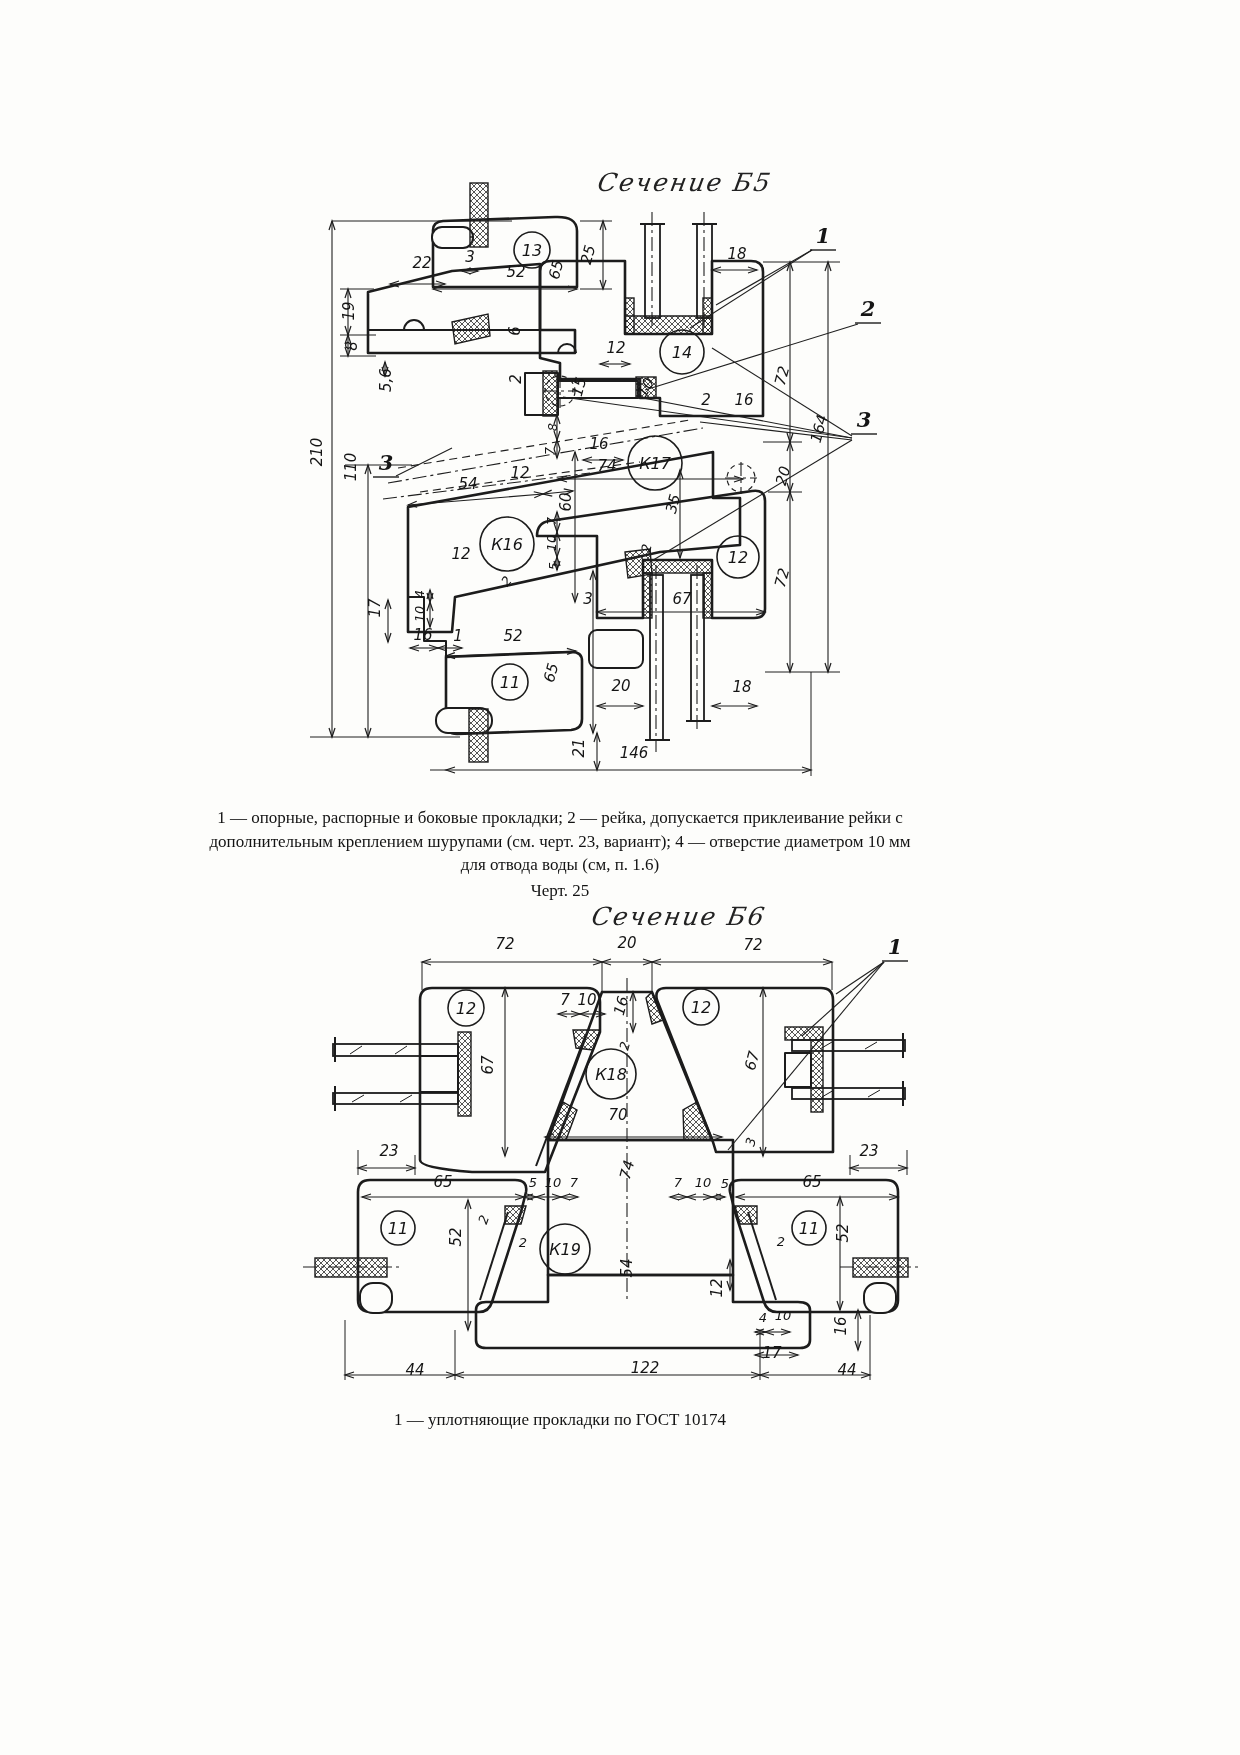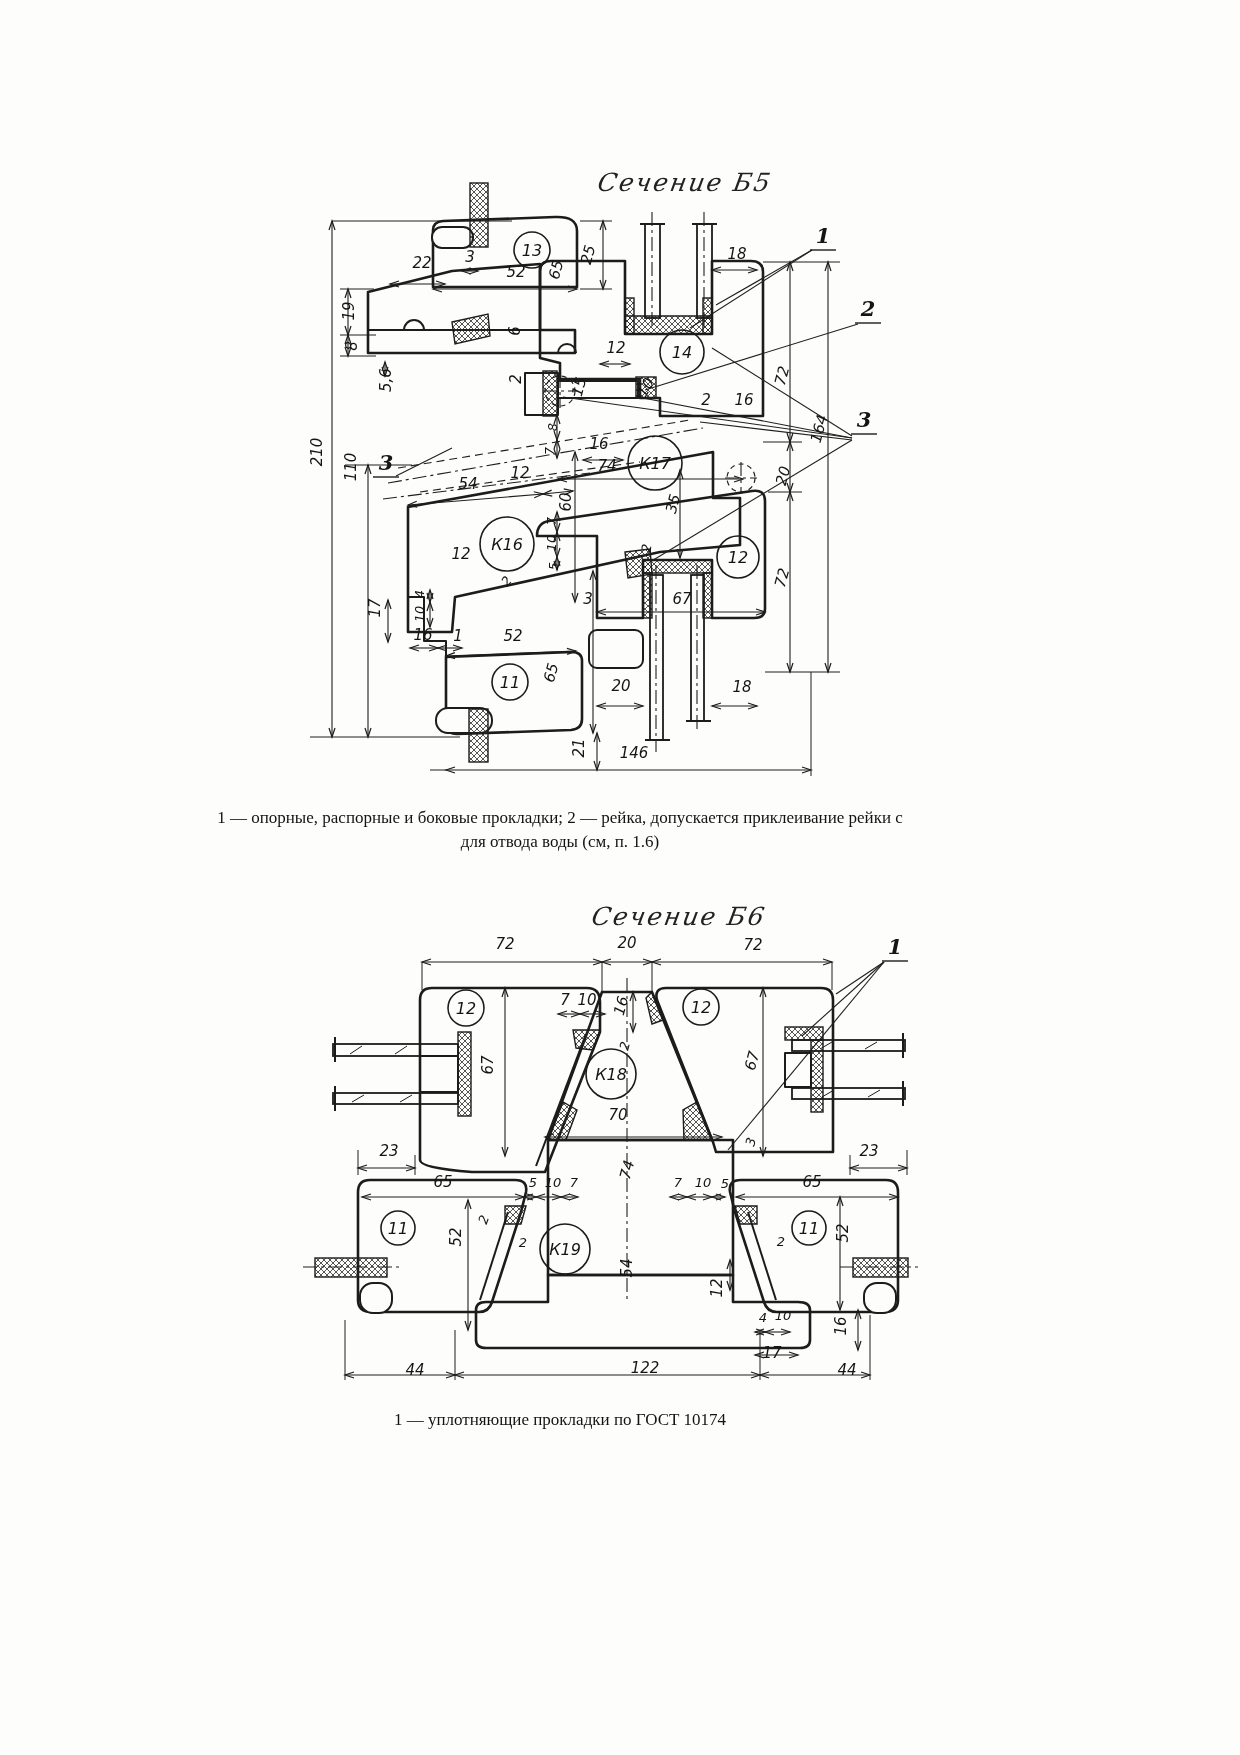--- a/index.html
+++ b/index.html
@@ -419,20 +419,22 @@
           <circle cx="809" cy="1228" r="17" class="circ-o"></circle>
           <text x="809" y="1234" class="lbl circ">11</text>
           <text x="895" y="954" class="lbl call">1</text>
           <line x1="882" x2="908" y1="961" y2="961" class="call-u"></line>
         </g>
     </g>
   </svg>
 
   <div class="caption" style="top:806px">
     <div>1 — опорные, распорные и боковые прокладки; 2 — рейка, допускается приклеивание рейки с</div>
+    <div>дополнительным креплением шурупами (см. черт. 23, вариант); 4 — отверстие диаметром 10 мм</div>
     <div>для отвода воды (см, п. 1.6)</div>
+    <div class="chert">Черт. 25</div>
   </div>
 
   <div class="caption" style="top:1408px">
     <div>1 — уплотняющие прокладки по ГОСТ 10174</div>
   </div>
 
 </div>
 
 </body></html>

